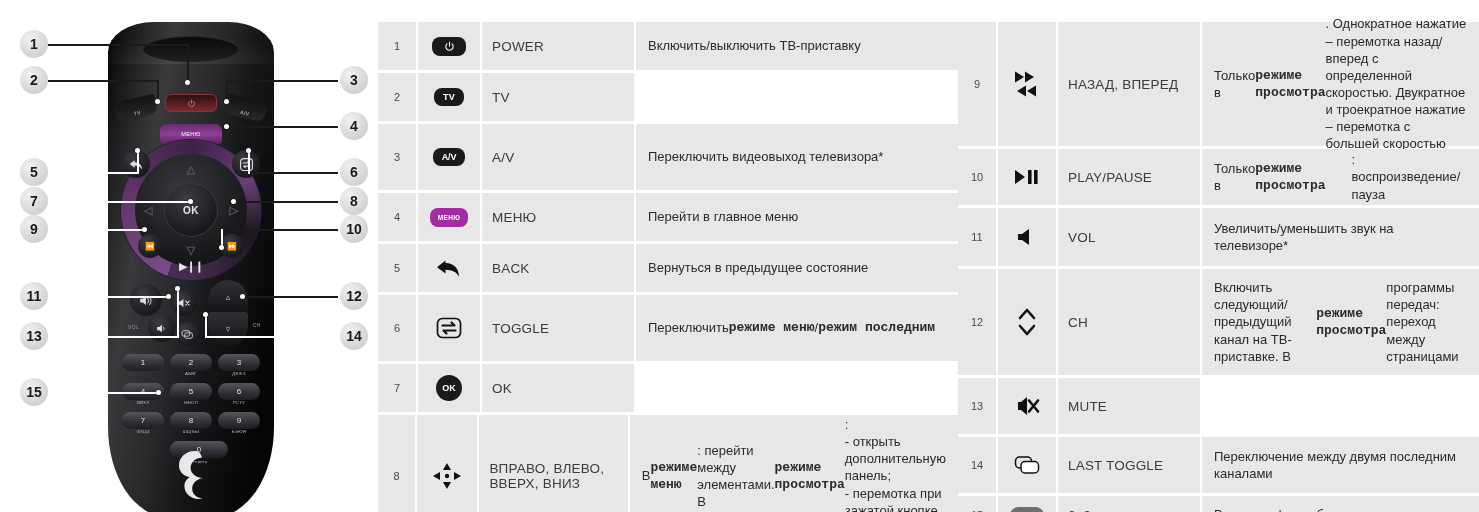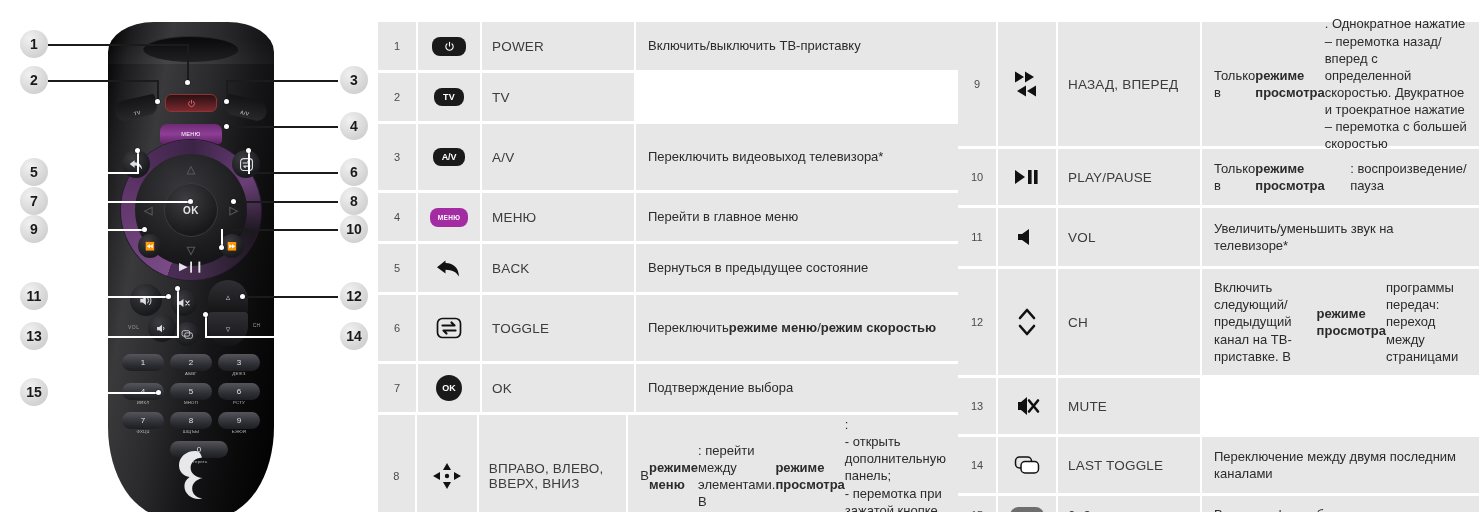--- a/index.html
+++ b/index.html
@@ -153,21 +153,21 @@
   .row{ display:flex; width:100%; align-items:stretch; background:#fff; }
   .cell{ background:#e7e7e7; display:flex; align-items:center; }
   .c-num{ width:38px; justify-content:center; color:#4a4a4a; font-size:11px; margin-right:2px; }
   .c-ico{ width:62px; justify-content:center; margin-right:2px; }
   .c-name{ width:152px; padding-left:10px; color:#3c3c3c; font-size:13.5px; letter-spacing:.2px; }
   .c-desc{ flex:1; padding:6px 12px 6px 12px; color:#2b2b2b; font-size:13px; line-height:1.32; margin-left:2px; align-items:center; }
   .tbl-right .c-num{ width:38px; }
   .tbl-right .c-ico{ width:58px; }
   .tbl-right .c-name{ width:142px; }
   .row + .row{ margin-top:3px; }
-  .c-desc b{ font-weight:700; }
+  .c-desc b{ font-weight:700;font-family:Liberation Mono, monospace; }
 
   
   .badge{
     display:inline-flex; align-items:center; justify-content:center;
     background:#1a1a1a; color:#fff; border-radius:8px;
     font-weight:700; font-family:"Liberation Sans", sans-serif;
   }
   .badge-power{ width:34px; height:19px; }
   .badge-power svg{ width:11px; height:11px; }
   .badge-tv{ width:30px; height:18px; font-size:9px; letter-spacing:.3px; }
@@ -481,29 +481,28 @@
     <div class="cell c-num">6</div>
     <div class="cell c-ico">
           <span class="ico-dark ico-toggle">
       <svg viewBox="0 0 26 22" fill="none" stroke="#111" stroke-width="1.7">
               <rect x="1.5" y="1.5" width="23" height="19" rx="5"></rect>
       <path d="M6.5 8.5h12l-3-3M19.5 13.5h-12l3 3" stroke-linecap="round" stroke-linejoin="round" stroke-width="2.2"></path>
             </svg>
           </span>
         </div>
     <div class="cell c-name">TOGGLE</div>
-    <div class="cell c-desc">Переключить <b>режиме меню</b> / <b>режим скоростью</b></div>
+    <div class="cell c-desc">Переключить <b>режиме меню</b> / <b>режим последним</b></div>
   </div>
       <div class="row" style="height: 48px;">
     <div class="cell c-num">7</div>
     <div class="cell c-ico">
           <span class="badge badge-ok">OK</span>
         </div>
     <div class="cell c-name">OK</div>
-    <div class="cell c-desc">Подтверждение выбора</div>
   </div>
       <div class="row" style="height: 122px;">
     <div class="cell c-num">8</div>
     <div class="cell c-ico">
           <span class="ico-dark ico-dpad">
       <svg viewBox="0 0 30 28" fill="#111">
               <path d="M15 1 19 8h-8z"></path>
               <path d="M15 27 11 20h8z"></path>
               <path d="M1 14 8 10v8z"></path>
               <path d="M29 14 22 18v-8z"></path>

